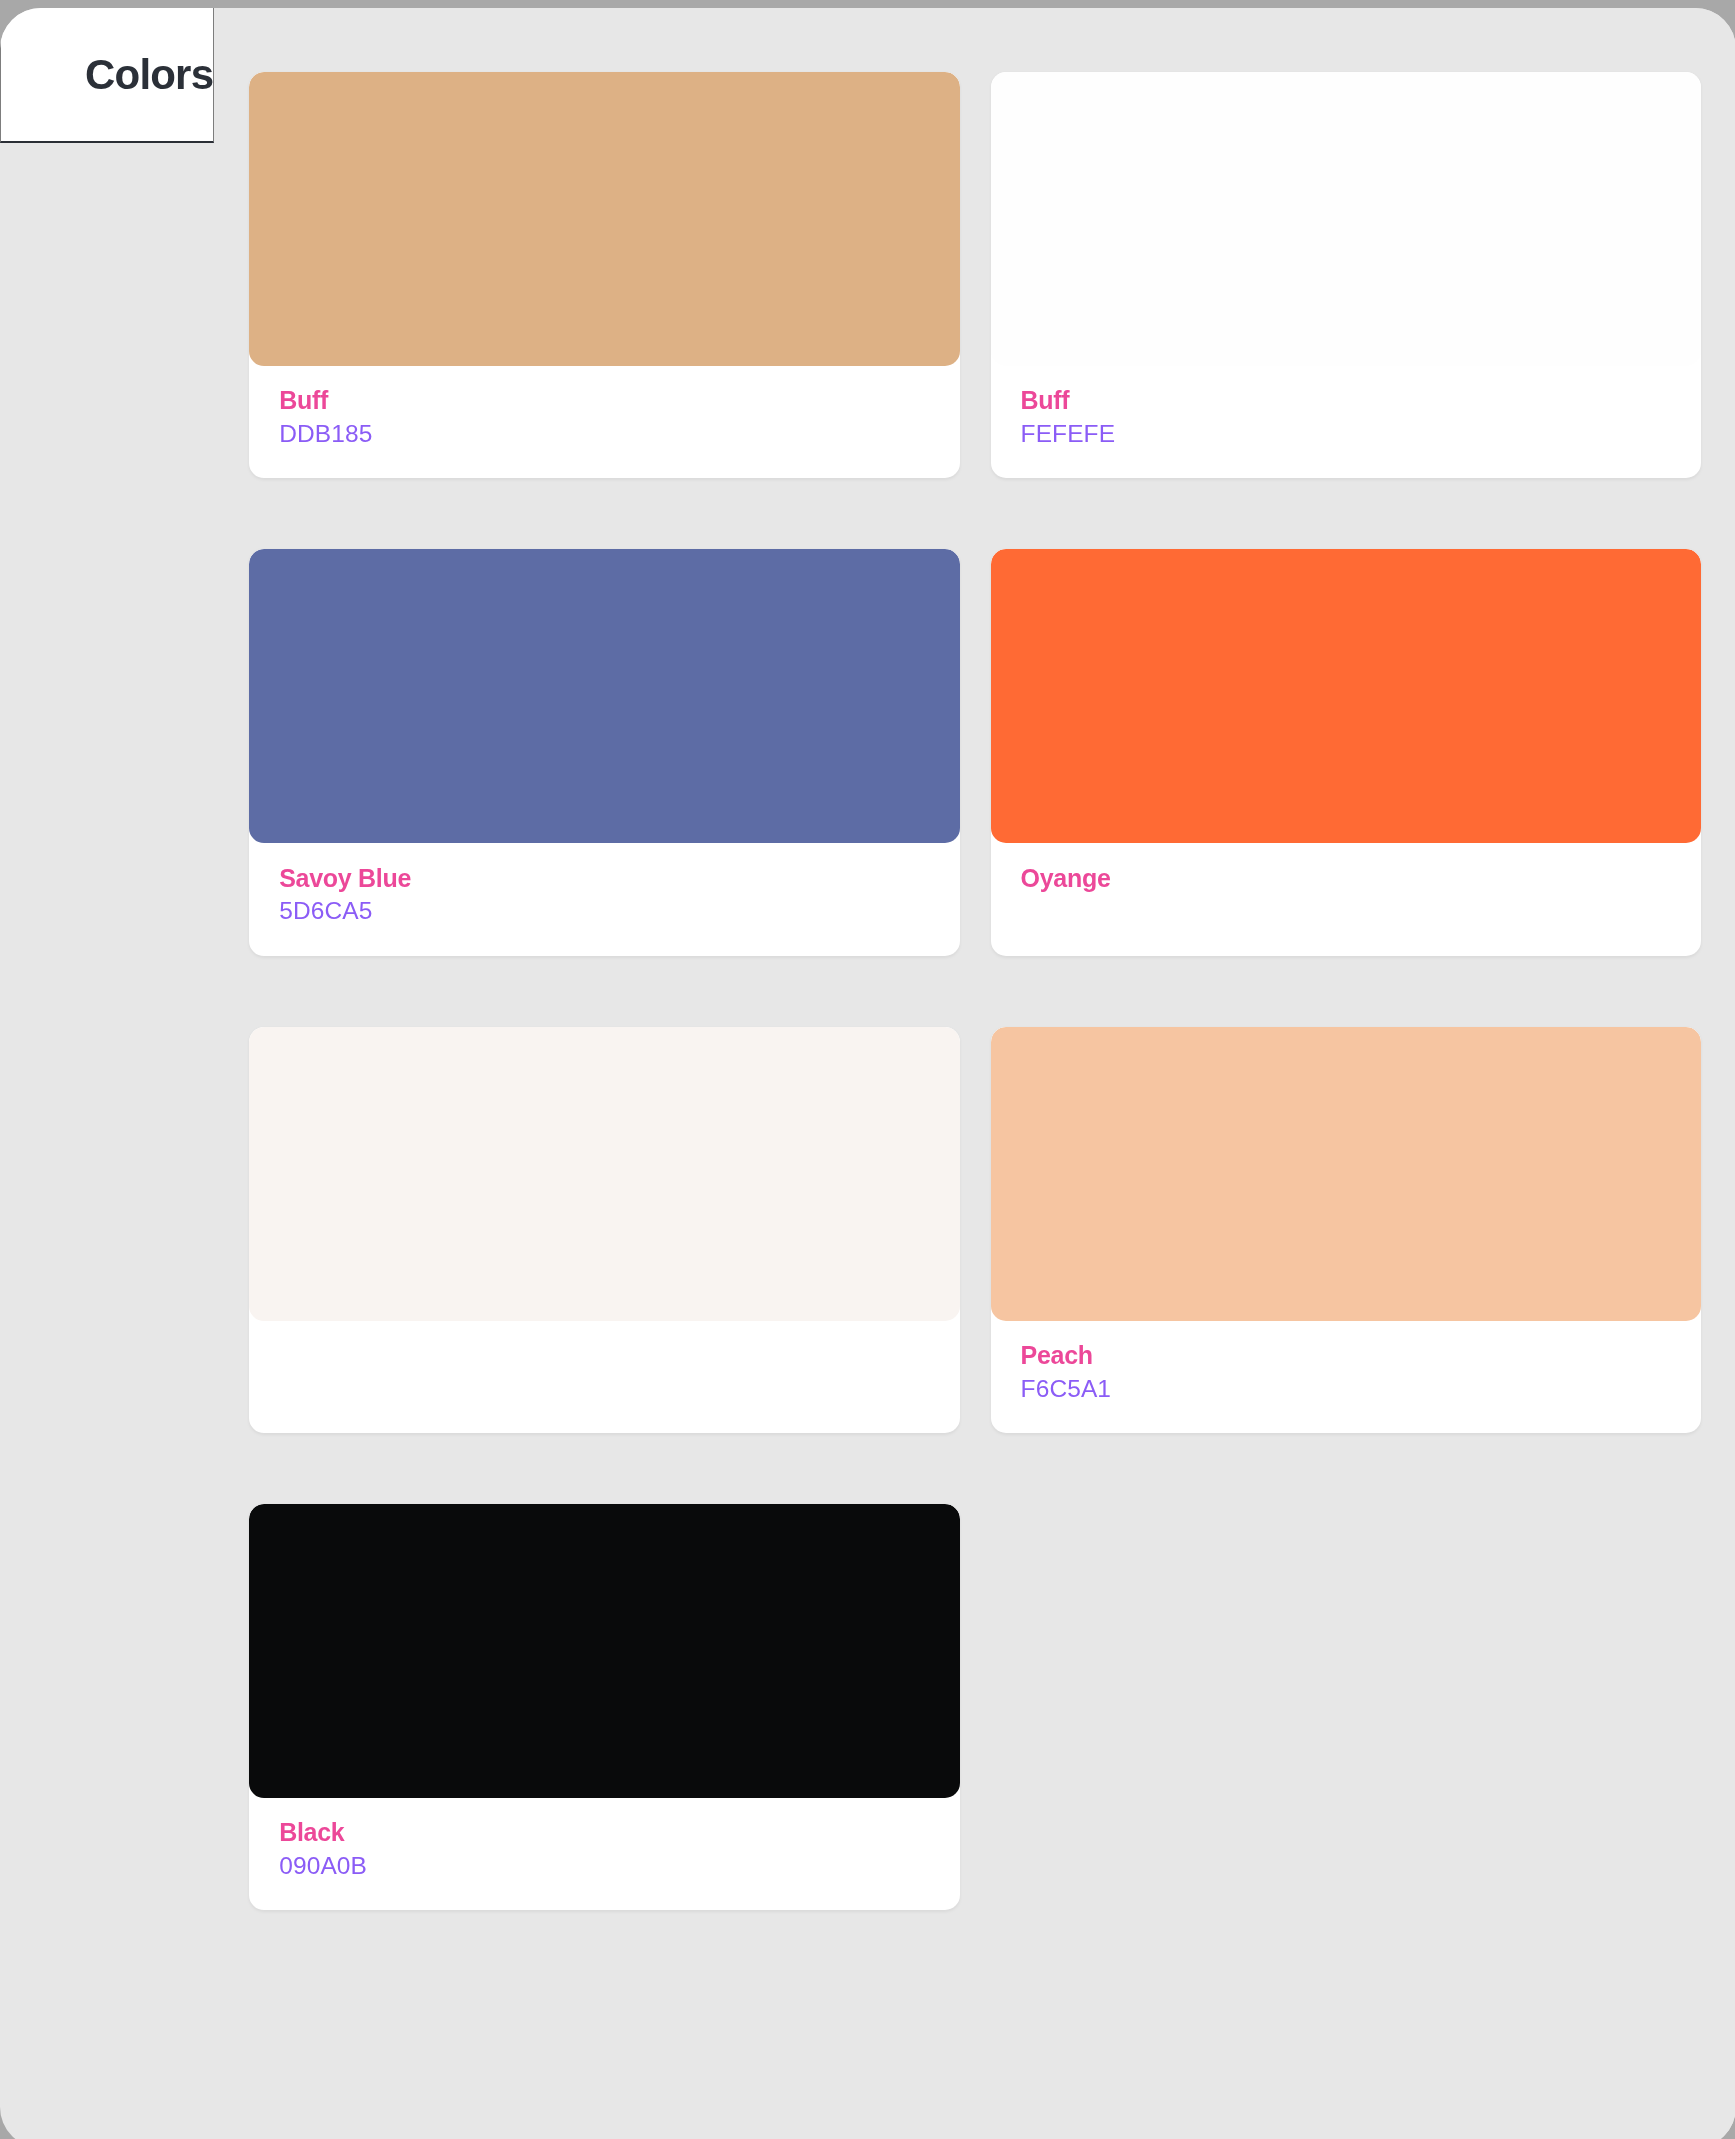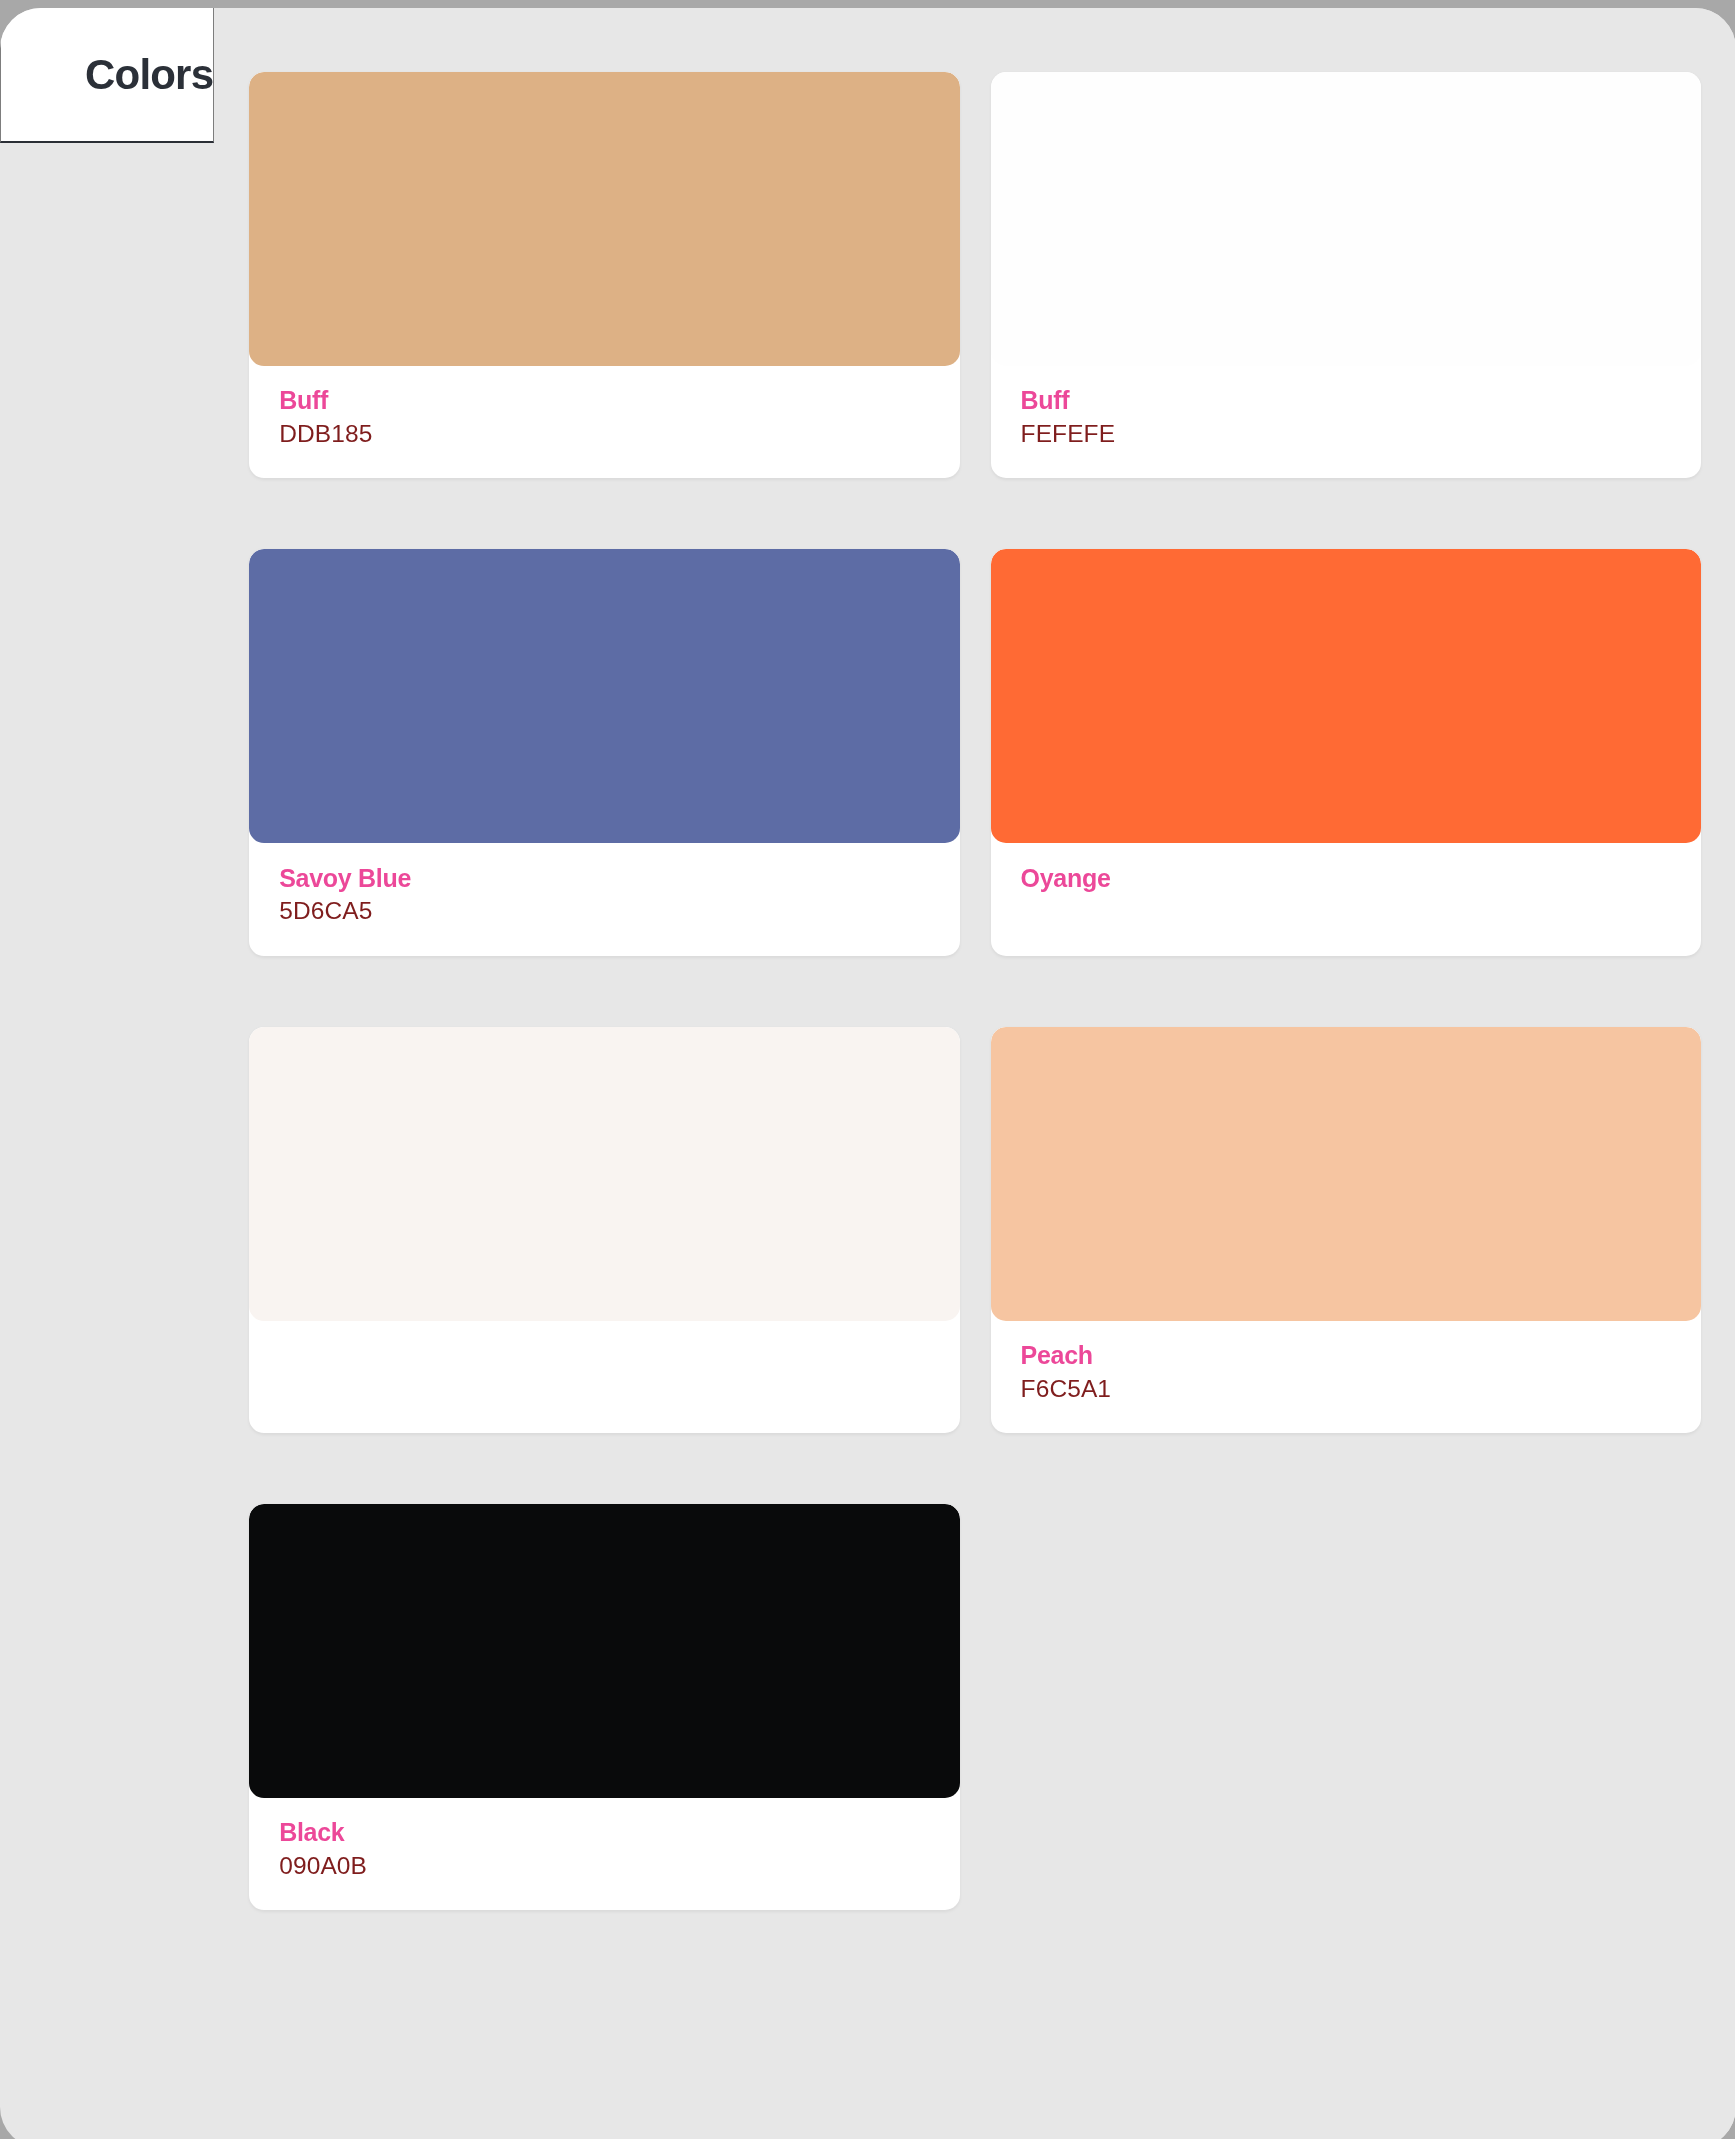--- a/index.html
+++ b/index.html
@@ -88,21 +88,21 @@
     font-size: 25px;
     font-weight: bold;
     color: #ec4899;
     letter-spacing: -0.3px;
     line-height: 1.15;
   }
 
   .color-hex {
     font-size: 24.5px;
     font-weight: normal;
-    color: #7f1d1d;
+    color: #8b5cf6;
     letter-spacing: 0.1px;
     line-height: 1.25;
     margin-top: 4.1px;
   }
 </style>
 </head>
 <body>
 
 <div class="app-window">
 

